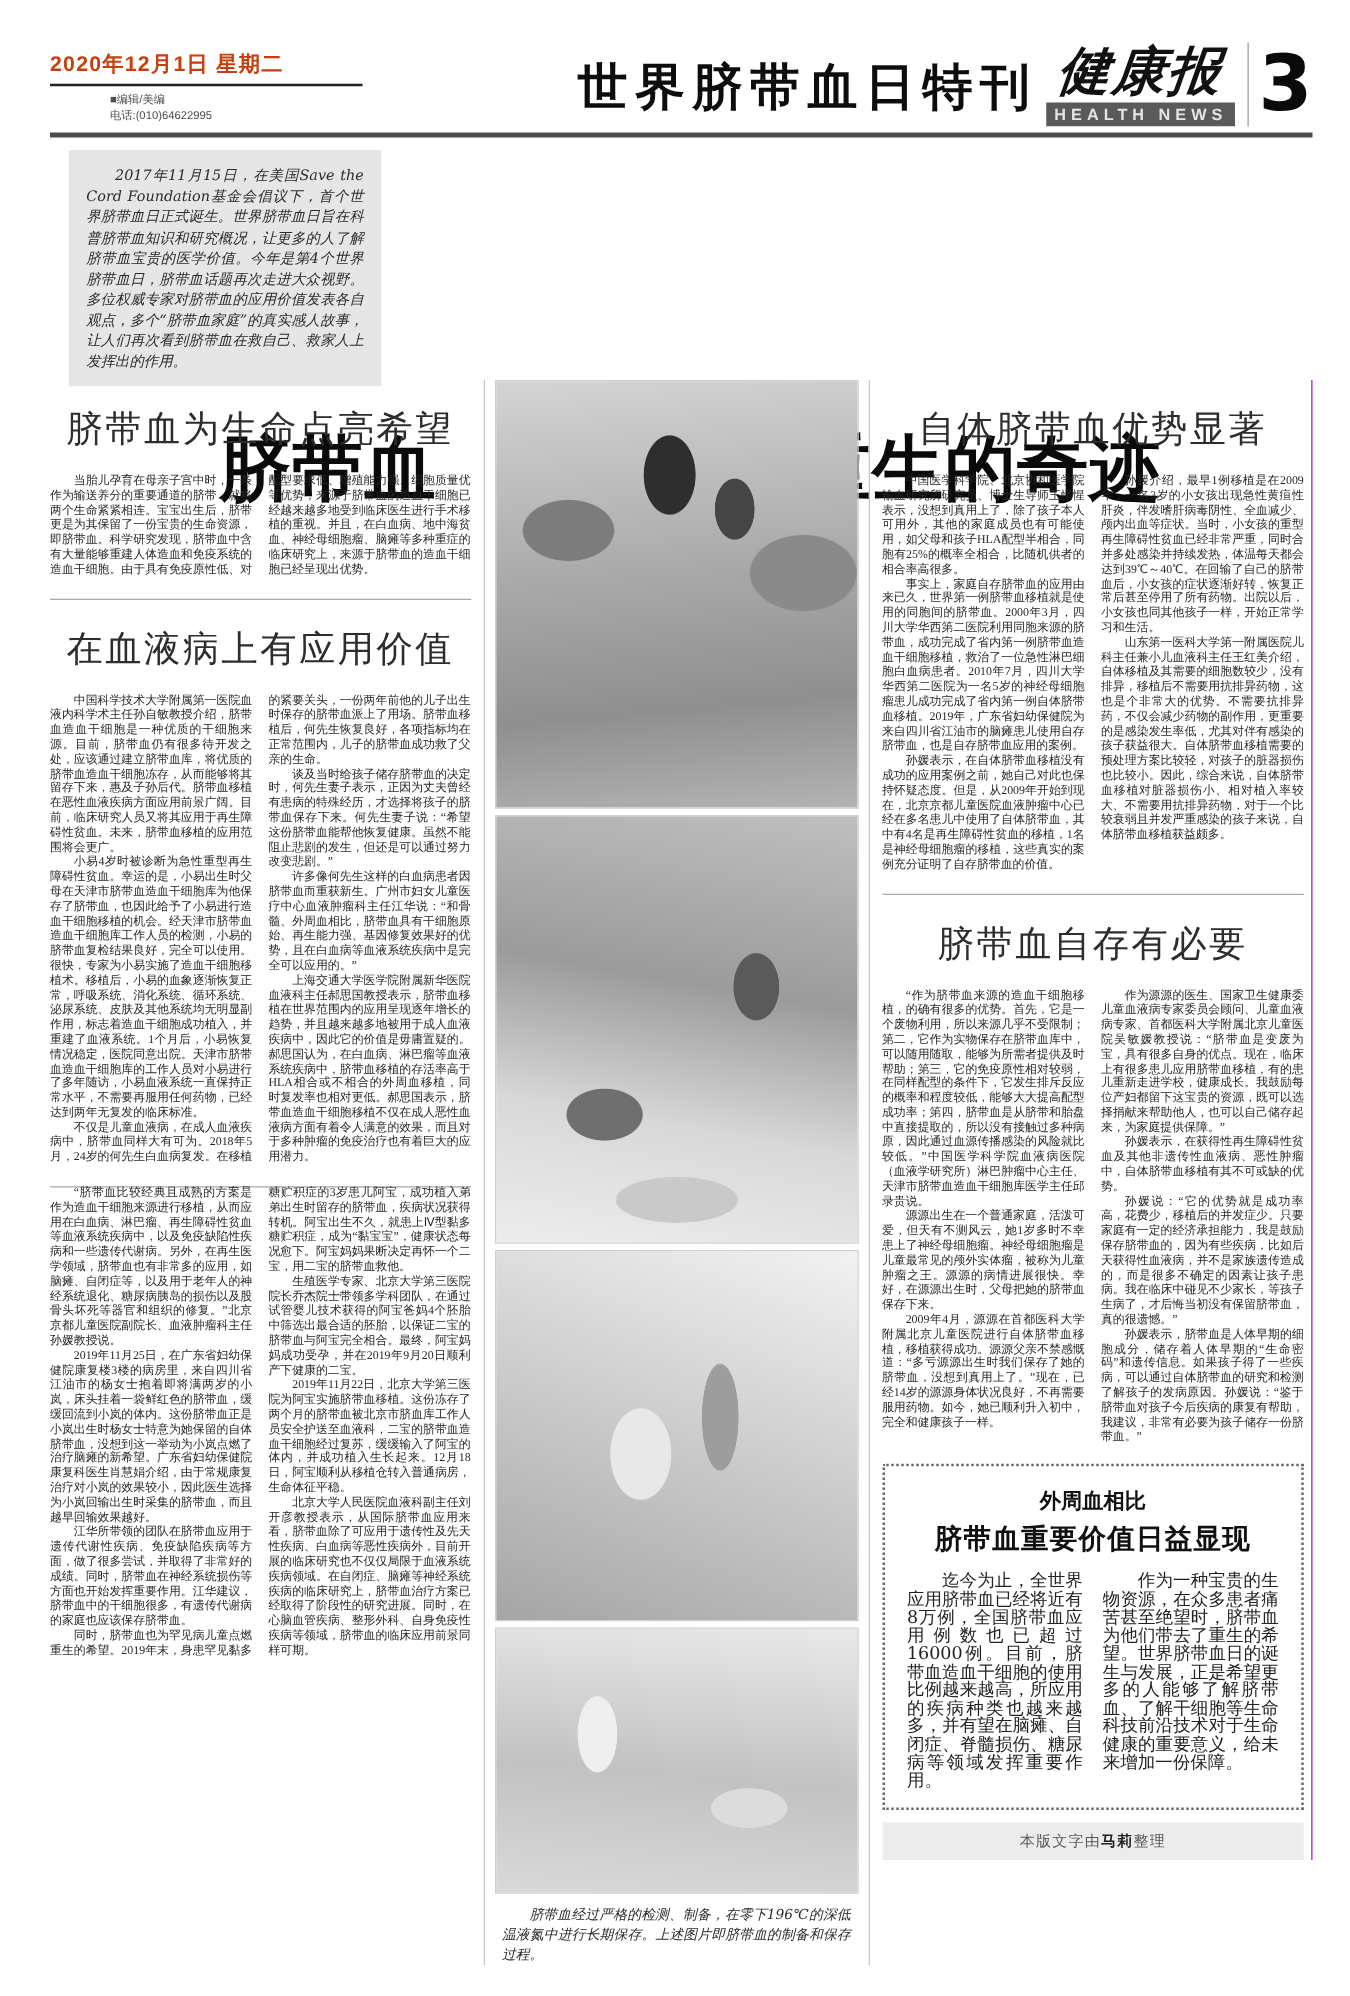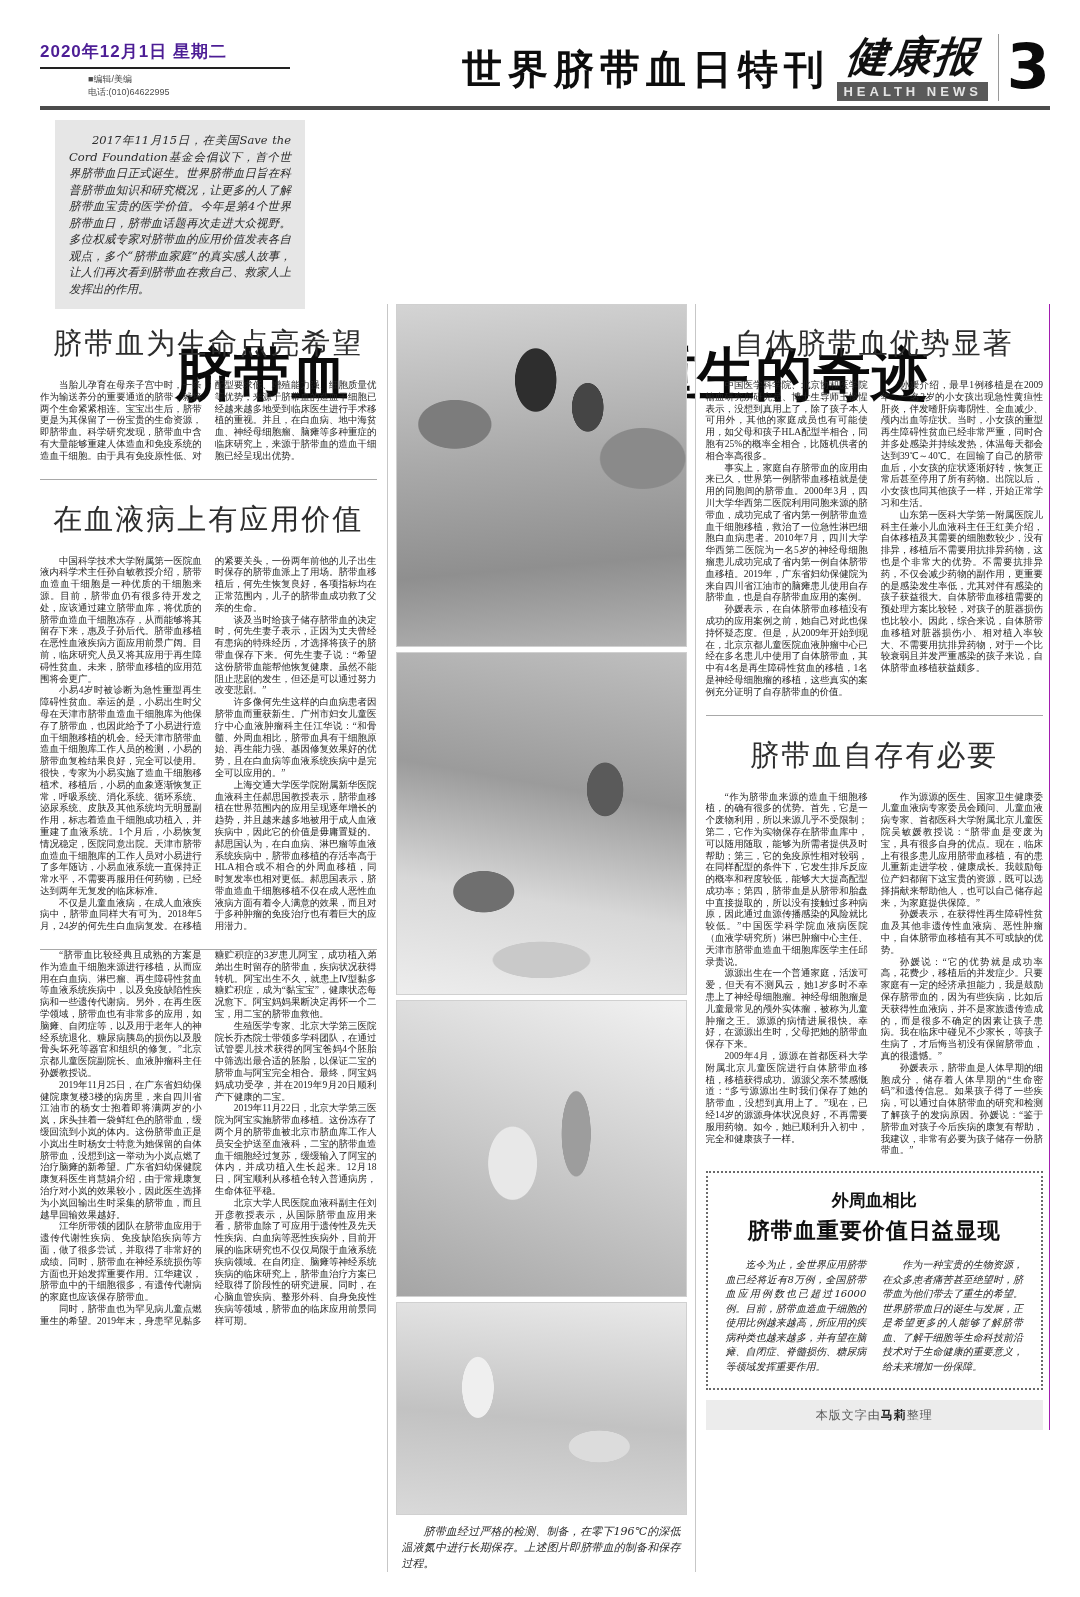--- a/index.html
+++ b/index.html
@@ -10,21 +10,21 @@
     font-family:"Liberation Serif", serif; color:#1e1e1e;
   }
   
   .masthead {
     display:flex; align-items:flex-start;
     padding:34px 30px 0 40px; height:104px;
   }
   .mast-left { width:250px; padding-top:6px; }
   .mast-date {
     font-family:"Liberation Sans", sans-serif; font-weight:bold;
-    font-size:17px; color:#4c1d95; border-bottom:2px solid #222;
+    font-size:17px; color:#c2410c; border-bottom:2px solid #222;
     padding-bottom:4px; margin-bottom:4px; letter-spacing:1px;
   }
   .mast-sub {
     font-family:"Liberation Sans", sans-serif; font-size:9px;
     color:#4d4d4d; line-height:13px;margin-left:48px;
   }
   .edition-title {
     flex:1; text-align:right; padding-top:8px;
     font-family:"DejaVu Sans", sans-serif; font-weight:bold;
     font-size:40px; letter-spacing:6px; color:#0d0d0d;
@@ -110,22 +110,22 @@
 
   
   .promo-box { border:2px dotted #6a6a6a; margin-top:14px; padding:16px 18px 14px; }
   .promo-title1, .promo-title2 {
     text-align:center; font-family:"DejaVu Sans", sans-serif; font-weight:bold; color:#111;
   }
   .promo-title1 { font-size:17px; margin-bottom:4px; }
   .promo-title2 { font-size:22px; margin-bottom:12px; letter-spacing:1px; }
   .promo-body {
     column-count:2; column-gap:16px;
-    font-family:"DejaVu Serif", serif; font-style:italic;
-    font-size:10px; line-height:14.5px; text-align:justify; color:#222;
+    font-family:"DejaVu Serif", serif; 
+    font-size:14px; line-height:14.5px; text-align:justify; color:#222;
   }
   .promo-body p { text-indent:2em; }
   .credit-bar {
     margin-top:10px; background:#ececec; height:30px; line-height:30px;
     text-align:center; font-family:"Liberation Sans", sans-serif;
     font-size:12px; color:#5a5a5a; letter-spacing:1px;
   }
   .credit-bar b { color:#222;margin-top:11px; }
 </style>
 </head>

